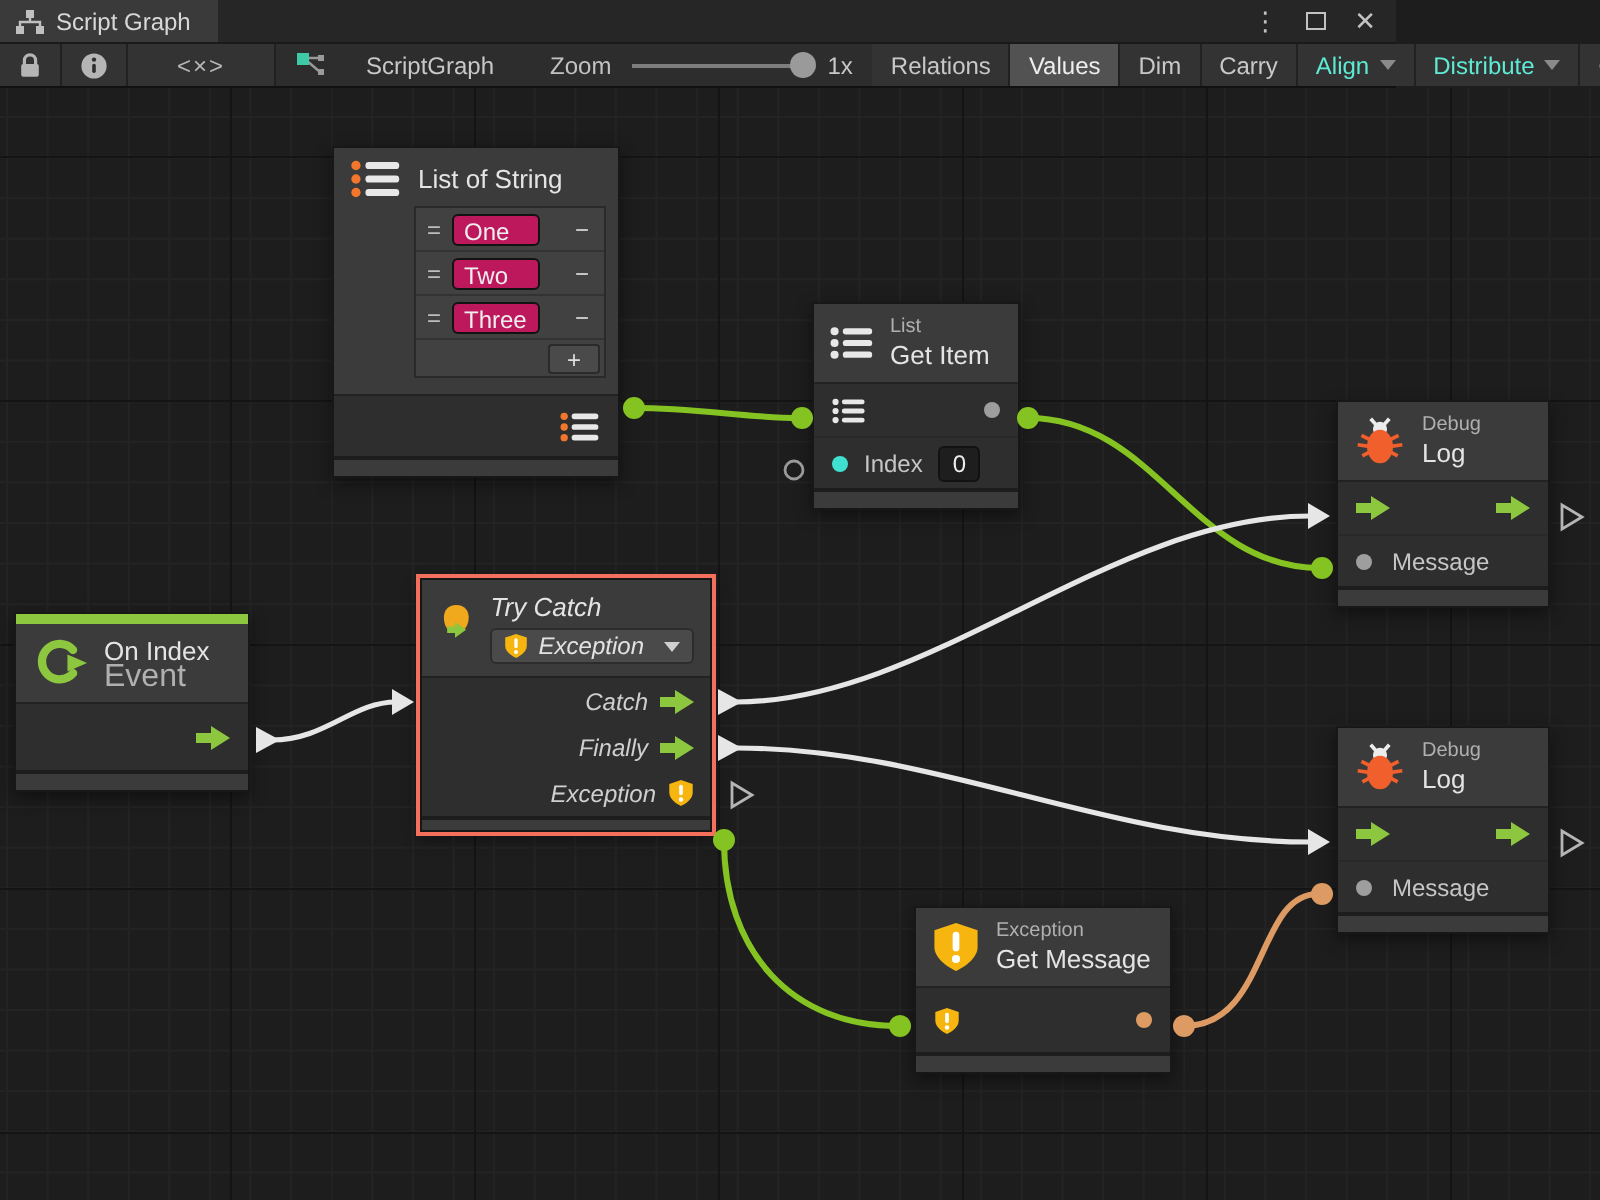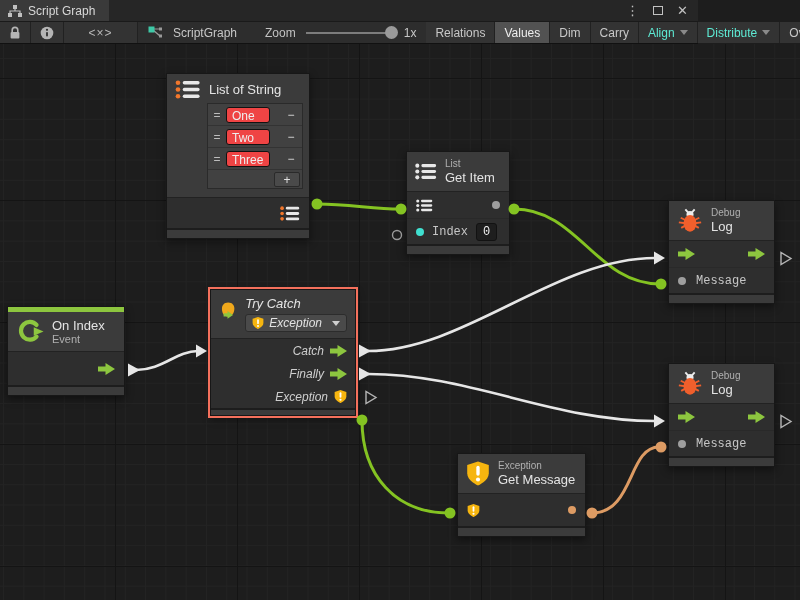--- a/index.html
+++ b/index.html
@@ -18,21 +18,21 @@
   .toolbar { height:22px; background:#2d2d2d; display:flex; align-items:stretch; font-size:12px; color:#c8c8c8; border-bottom:1px solid #111; }
   .tb-cell { display:flex; align-items:center; justify-content:center; padding:0 9px; border-right:1px solid #212121; background:#333; white-space:nowrap; }
   .tb-free { display:flex; align-items:center; padding:0 10px; gap:6px; }
   .tb-btn { cursor:default; }
   .tb-active { background:#525252; color:#eee; }
   .tb-disabled { color:#5eead4; }
   .caret-down { width:0; height:0; border-left:4px solid transparent; border-right:4px solid transparent; border-top:5px solid #8a8a8a; margin-left:5px; }
   .code-glyph { letter-spacing:1px; color:#b8b8b8; }
   .zoom-track { width:88px; height:2px; background:#7d7d7d; position:relative; margin:0 4px; }
   .zoom-handle { position:absolute; right:-4px; top:-5.5px; width:13px; height:13px; border-radius:50%; background:#9a9a9a; }
-  .crumb { display:flex; align-items:center; gap:10px; }
+  .crumb { display:flex; align-items:center; gap:20px; }
 
   
   .canvas { position:relative; width:800px; height:556px; overflow:hidden;
     background-color:#1d1d1d;
     background-image:
       linear-gradient(to right, #141414 1px, transparent 1px),
       linear-gradient(to bottom, #141414 1px, transparent 1px),
       linear-gradient(to right, #232323 1px, transparent 1px),
       linear-gradient(to bottom, #232323 1px, transparent 1px);
     background-size:122px 122px, 122px 122px, 20.3px 20.3px, 20.3px 20.3px;
@@ -41,37 +41,37 @@
   .wires { position:absolute; inset:0; z-index:40; pointer-events:none; }
 
   
   .node { position:absolute; z-index:10; background:#2e2e2e; border:1px solid #171717; box-shadow:0 3px 8px rgba(0,0,0,.45); color:#cfcfcf; font-size:12px; }
   .selected { box-shadow:0 0 0 2px #f4705c, 0 3px 8px rgba(0,0,0,.45);font-style:italic; }
   .n-header { background:#3b3b3b; padding:6px 8px; display:flex; align-items:center; gap:8px; }
   .n-title { color:#e4e4e4; font-size:13px; }
   .n-cat   { color:#b0b0b0; font-size:10px; line-height:12px; }
   .n-titles { display:flex; flex-direction:column; justify-content:flex-start; }
   .n-body { border-top:1px solid #222; }
-  .n-row { display:flex; align-items:center; padding:0 9px; height:26px;font-family:Liberation Mono, monospace; }
+  .n-row { display:flex; align-items:center; padding:0 9px; height:26px; }
   .n-row + .n-row { border-top:1px solid #292929; }
   .n-footer { height:10px; background:#3b3b3b; border-top:2px solid #1d1d1d; }
   .flex1 { flex:1; }
   .dot { width:8px; height:8px; border-radius:50%; }
   .dot-gray { background:#9e9e9e; }
   .dot-cyan { background:#40e0d0; }
   .dot-orange { background:#dd9b63; }
   .lbl { color:#c6c6c6; }
   .valuebox { background:#1e1e1e; border:1px solid #121212; border-radius:3px; padding:1px 6px; color:#eee; font-size:12px; }
   .event-bar { height:5px; background:#8dc63f; }
 
   
   .list-editor { margin:2px 5px 4px 40px; width:96px; background:#414141; border:1px solid #2a2a2a; font-size:12px; }
   .le-row { display:flex; align-items:center; height:22px; padding:0 4px; border-bottom:1px solid #333; gap:4px; }
   .le-handle { color:#bdbdbd; width:10px; text-align:center; }
-  .le-input { background:#ef4444; border:1px solid #121212; border-radius:3px; color:#eee; padding:0 5px; min-width:44px; height:16px; line-height:16px; }
+  .le-input { background:#be185d; border:1px solid #121212; border-radius:3px; color:#eee; padding:0 5px; min-width:44px; height:16px; line-height:16px; }
   .le-minus { color:#d8d8d8; margin-left:auto; width:14px; text-align:center; cursor:default; }
   .le-footer { display:flex; justify-content:flex-end; height:18px; align-items:center; padding:0 2px; }
   .le-plus { width:26px; text-align:center; color:#e0e0e0; background:#4a4a4a; border:1px solid #2a2a2a; border-radius:2px; height:15px; line-height:14px; cursor:default; }
 
   
   .tc-dropdown { display:flex; align-items:center; gap:5px; background:#4a4a4a; border:1px solid #2c2c2c; border-radius:3px; padding:1px 6px; margin-top:3px; color:#e2e2e2; font-size:12px; cursor:default; }
   .tc-row { height:23px; display:flex; align-items:center; padding:0 8px; gap:6px; }
   .tc-row + .tc-row { border-top:none; }
   .r-label { margin-left:auto; color:#cfcfcf; }
 </style>
@@ -269,21 +269,21 @@
 
     <div class="node" style="left:7px; top:262px; width:118px;">
       <div class="event-bar"></div>
       <div class="n-header">
         <svg width="28" height="27" viewBox="0 0 30 28">
           <path d="M22 19.5 A9.5 9.5 0 1 1 22 7" fill="none" stroke="#8dc63f" stroke-width="4.5" stroke-linecap="round"></path>
           <polygon points="19,9.5 29.5,14 19,18.5" fill="#8dc63f"></polygon>
         </svg>
         <div class="n-titles">
           <span class="n-title">On Index</span>
-          <span class="n-cat" style="font-size:11px;">Event</span>
+          <span class="n-cat" style="font-size:16px;">Event</span>
         </div>
       </div>
       <div class="n-body">
         <div class="n-row" style="height:33px;">
           <span class="flex1"></span>
           <svg width="17" height="12" viewBox="0 0 17 12">
               <path d="M0 3.5h7.5V0L17 6l-9.5 6V8.5H0z" fill="#8dc63f"></path>
             </svg>
         </div>
       </div>

